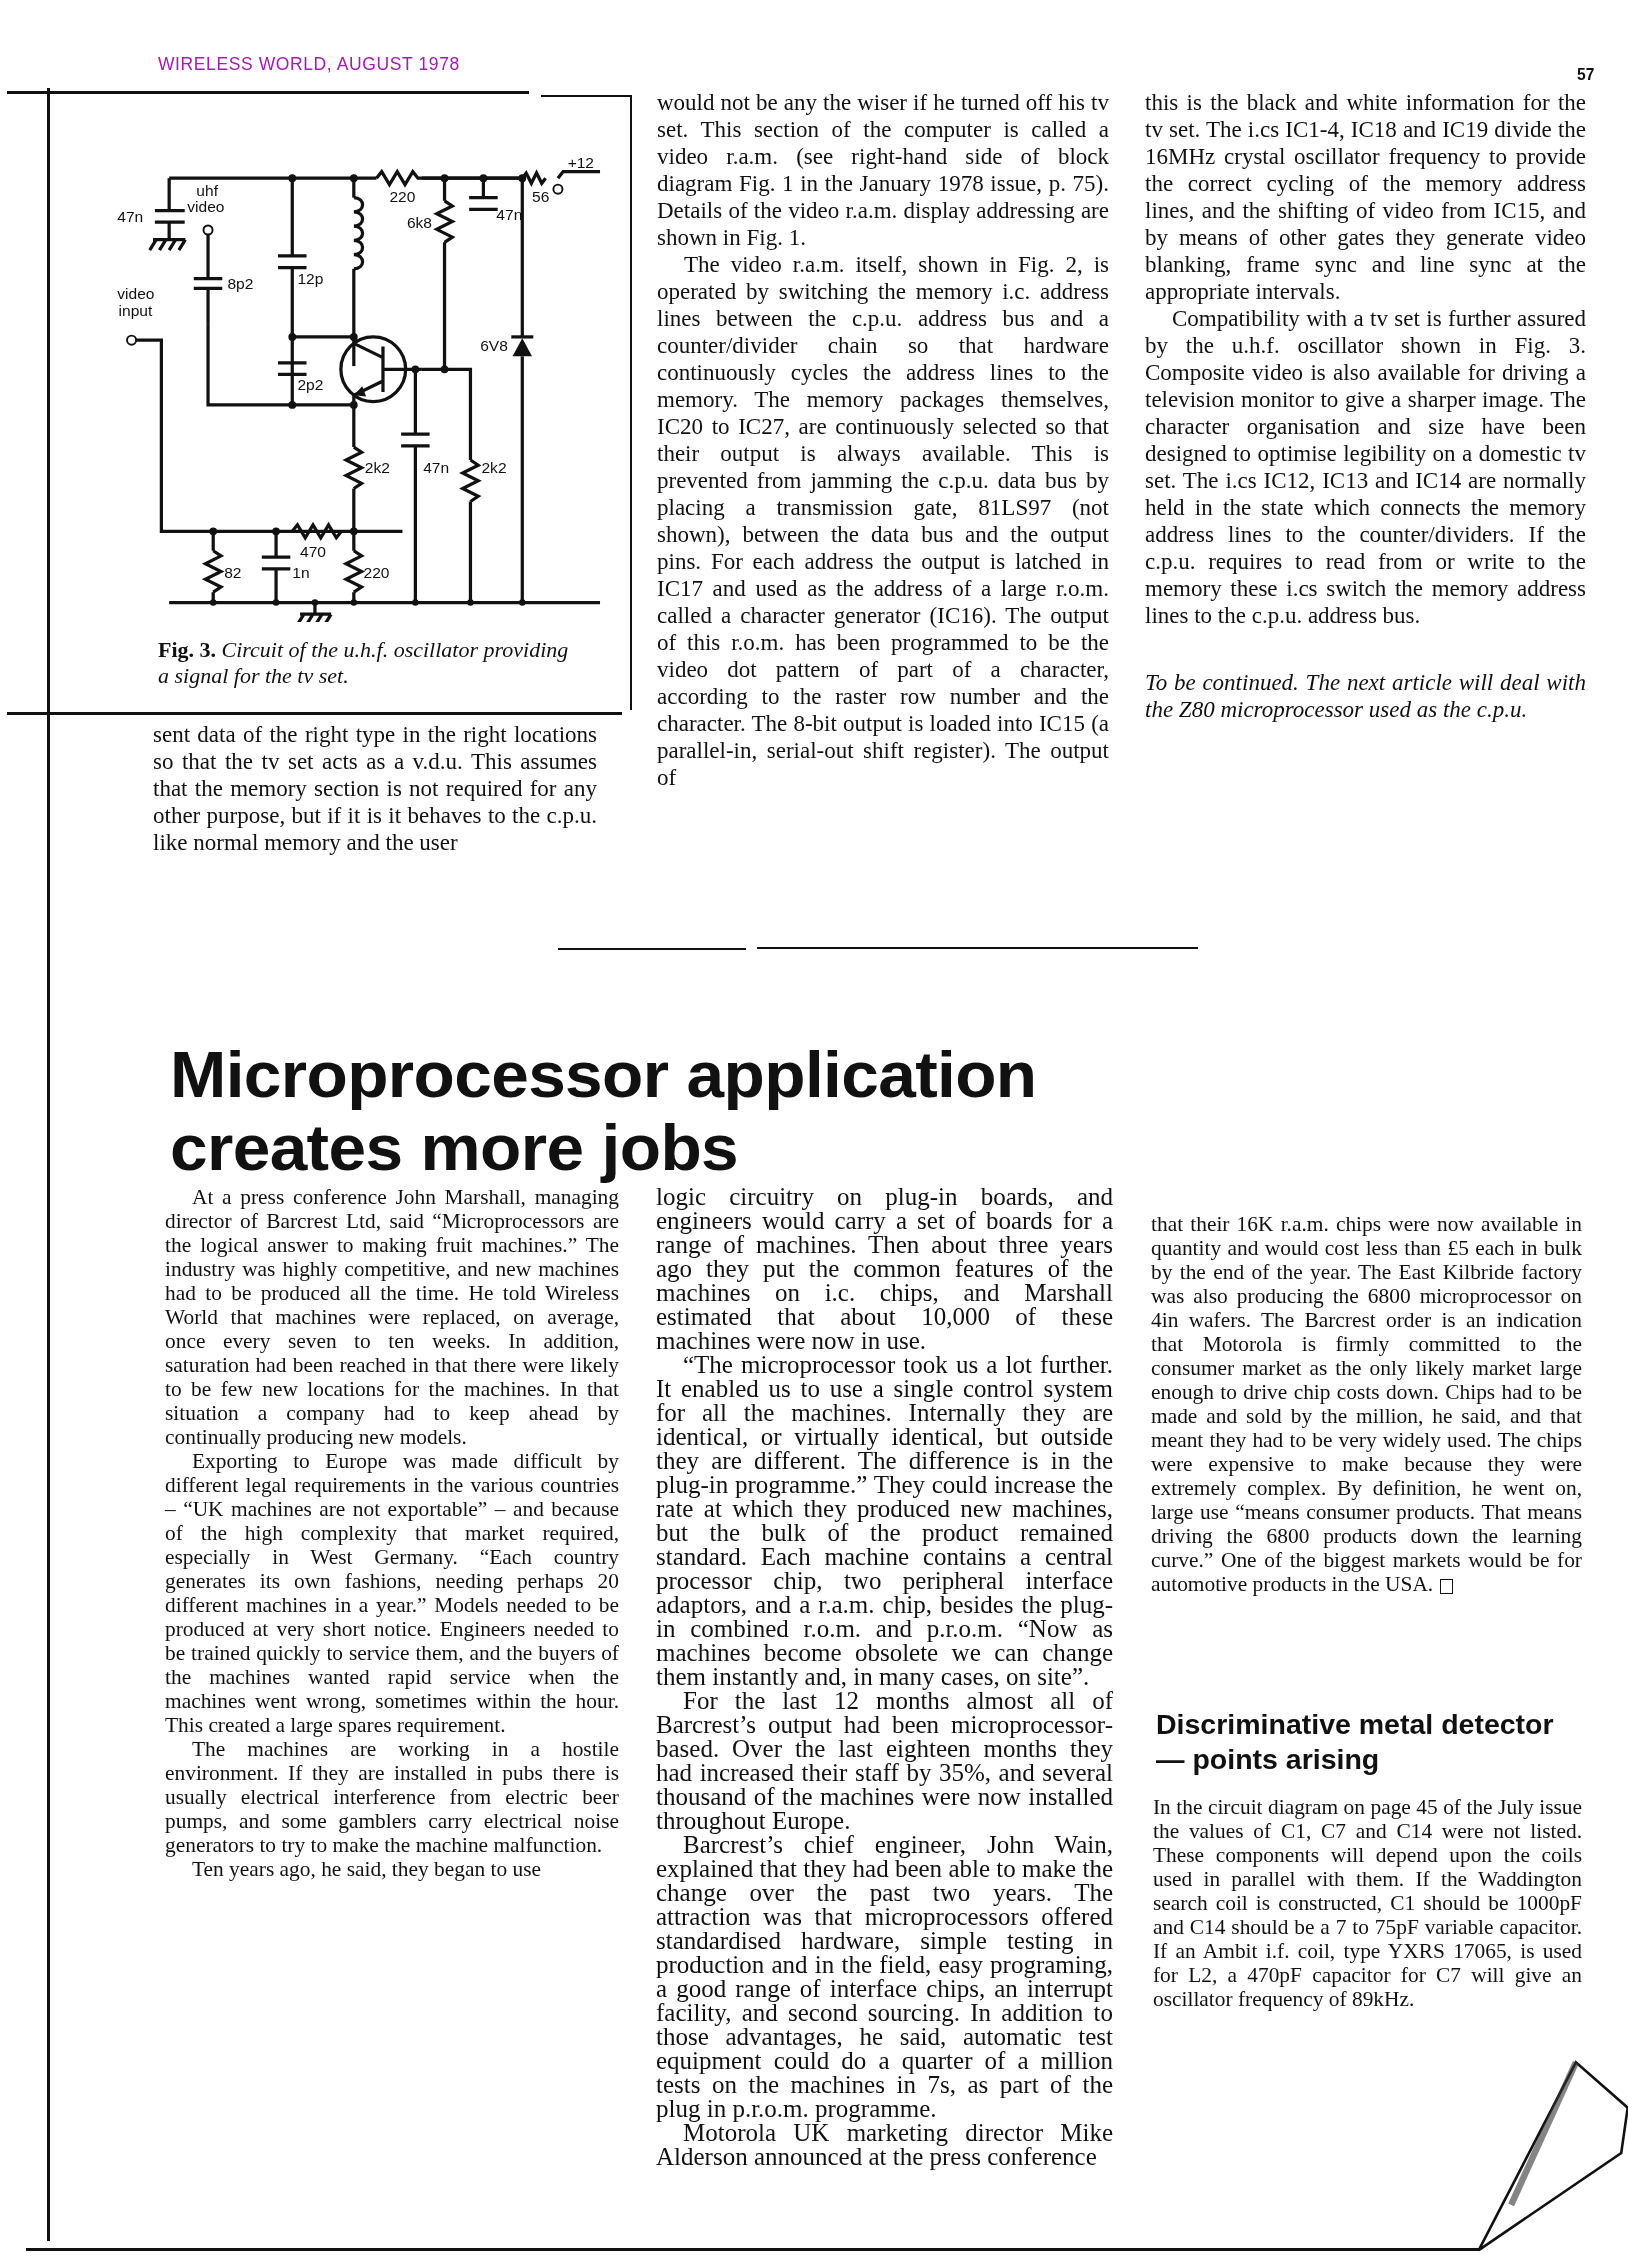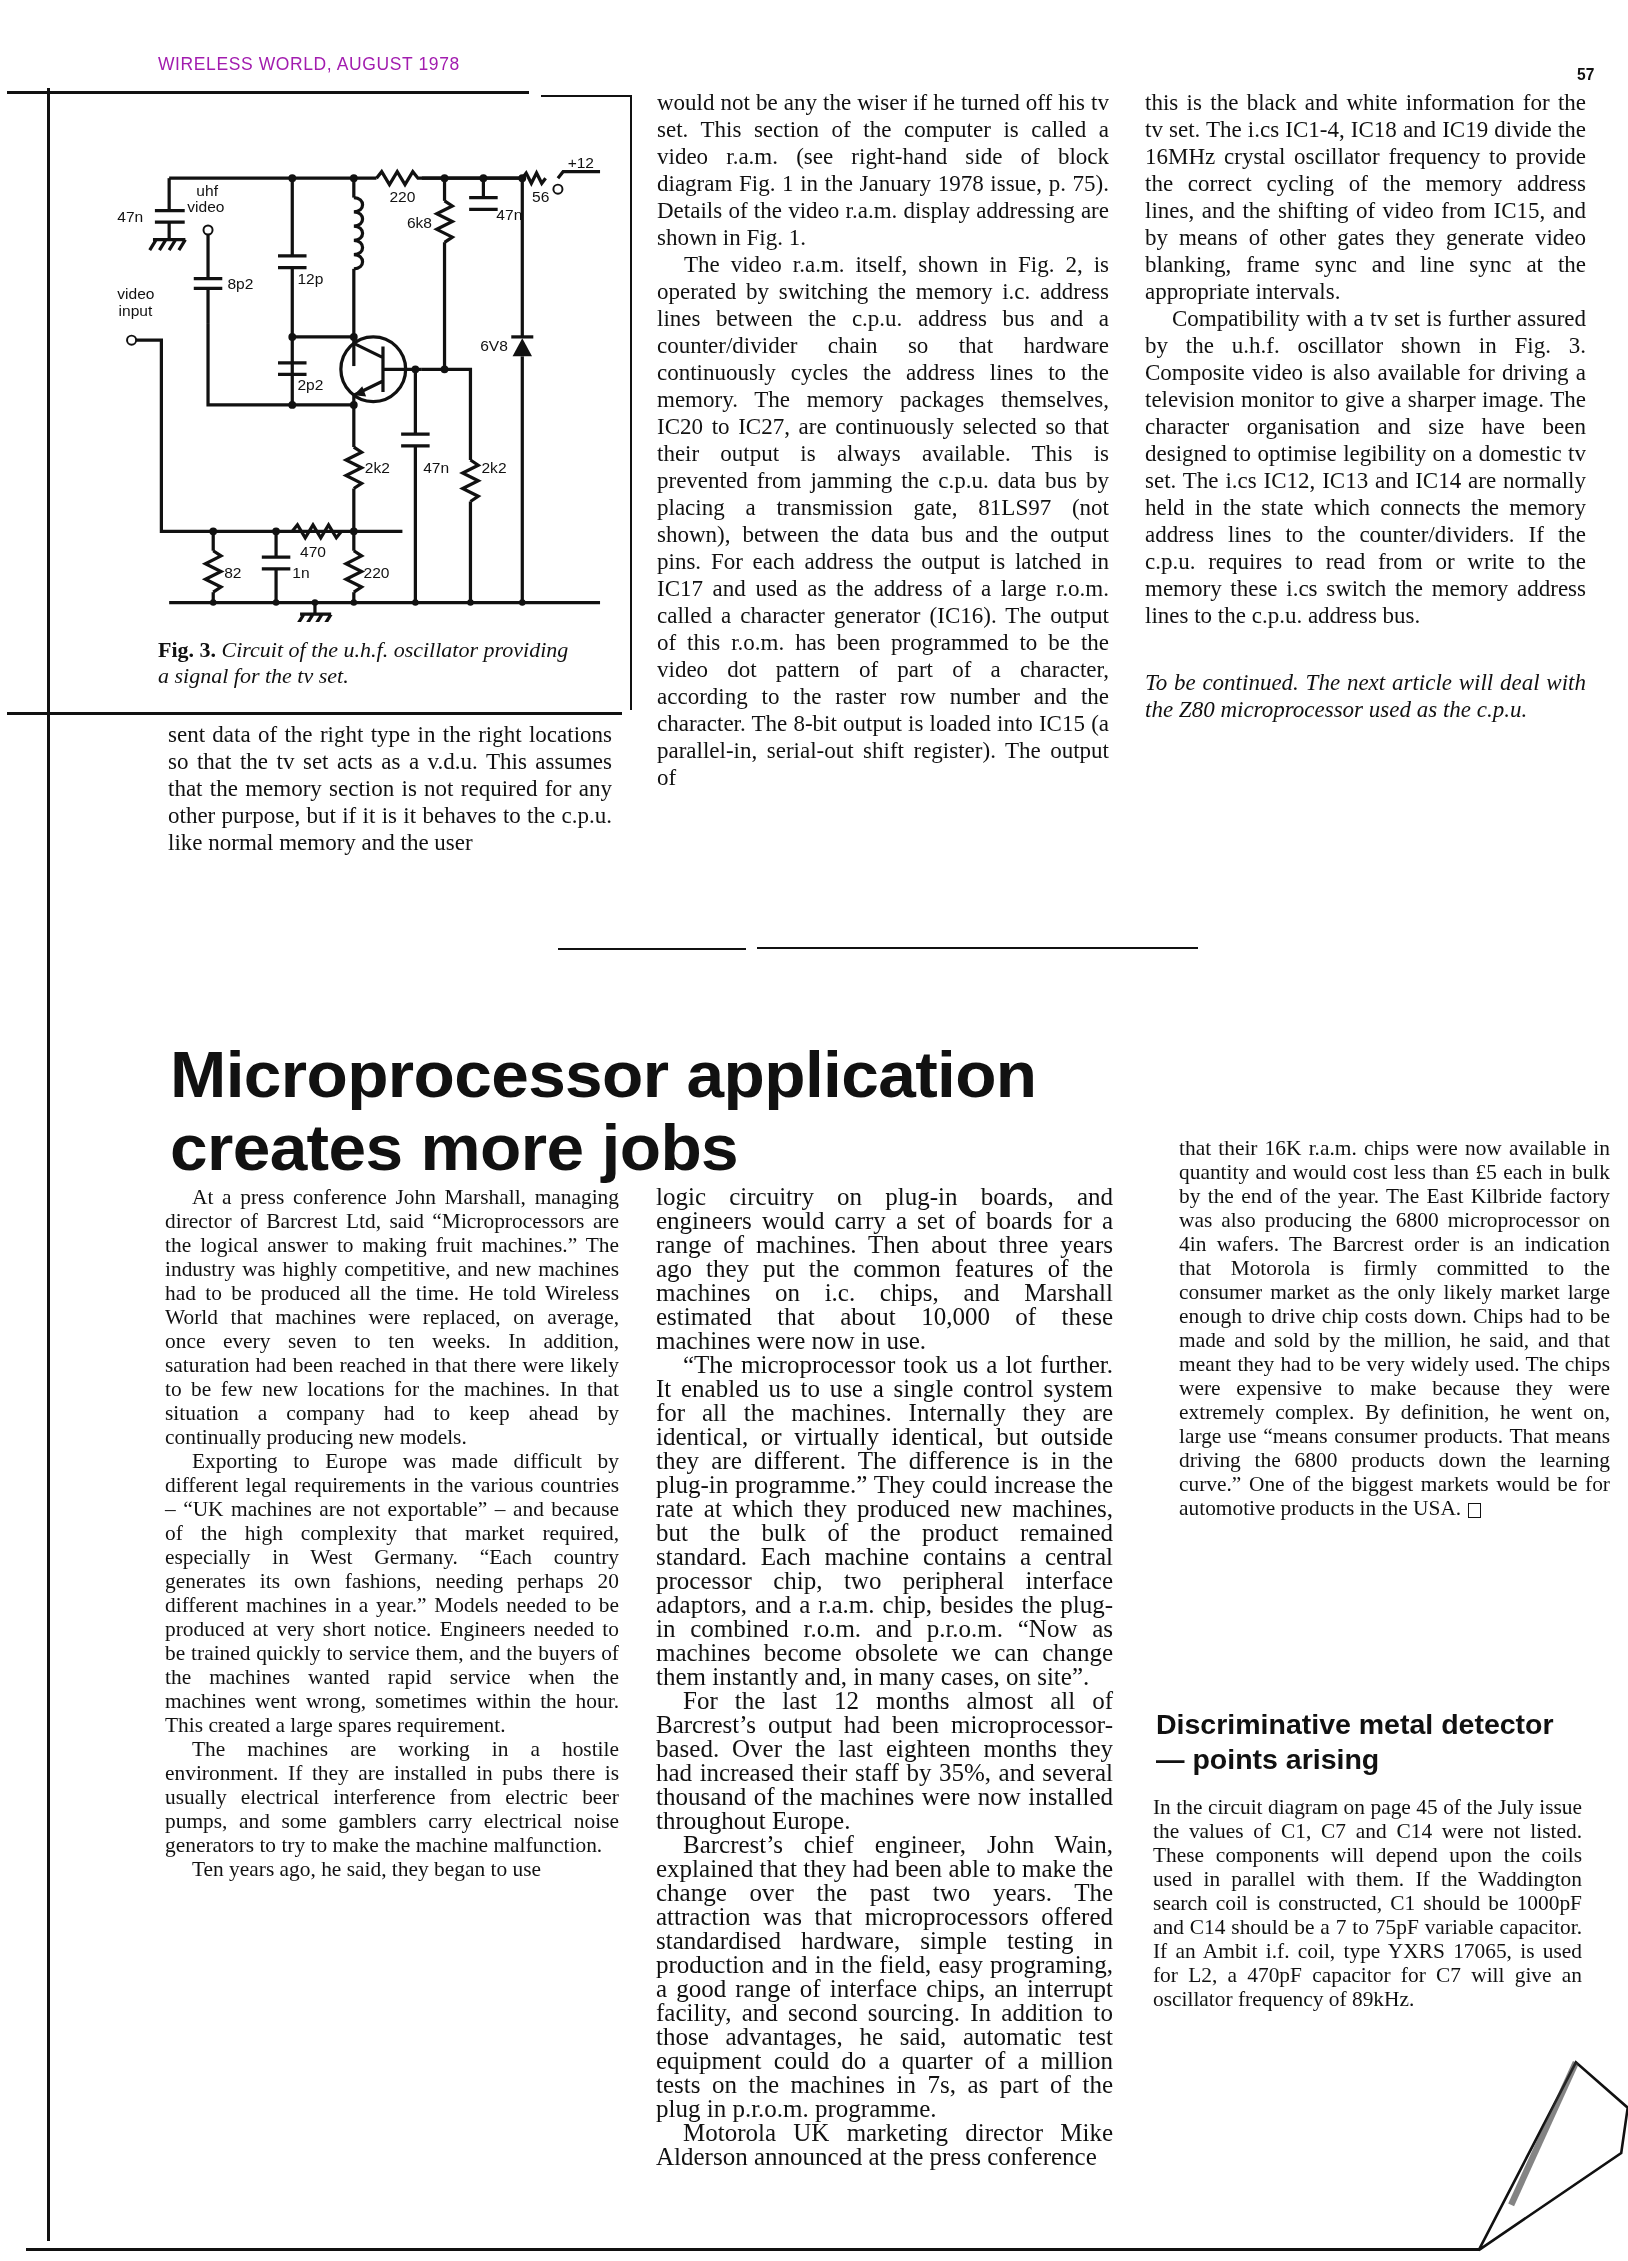--- a/index.html
+++ b/index.html
@@ -162,21 +162,21 @@
     <text x="270" y="662">1n</text>
     <text x="380" y="662">220</text>
   </g>
 </svg>
 
 <div class="abs caption">
   <b>Fig. 3.</b>
   <span>Circuit of the u.h.f. oscillator providing a signal for the tv set.</span>
 </div>
 
-<div class="abs col" style="left:168px;top:721px;width:444px;">
+<div class="abs col" style="left:153px;top:721px;width:444px;">
   <p class="noind">sent data of the right type in the right locations so that the tv set acts as a v.d.u. This assumes that the memory section is not required for any other purpose, but if it is it behaves to the c.p.u. like normal memory and the user</p>
 </div>
 <div class="abs col" style="left:657px;top:89px;width:452px;">
   <p class="noind">would not be any the wiser if he turned off his tv set. This section of the computer is called a video r.a.m. (see right-hand side of block diagram Fig. 1 in the January 1978 issue, p. 75). Details of the video r.a.m. display addressing are shown in Fig. 1.</p>
   <p class="ind">The video r.a.m. itself, shown in Fig. 2, is operated by switching the memory i.c. address lines between the c.p.u. address bus and a counter/divider chain so that hardware continuously cycles the address lines to the memory. The memory packages themselves, IC20 to IC27, are continuously selected so that their output is always available. This is prevented from jamming the c.p.u. data bus by placing a transmission gate, 81LS97 (not shown), between the data bus and the output pins. For each address the output is latched in IC17 and used as the address of a large r.o.m. called a character generator (IC16). The output of this r.o.m. has been programmed to be the video dot pattern of part of a character, according to the raster row number and the character. The 8-bit output is loaded into IC15 (a parallel-in, serial-out shift register). The output of</p>
 </div>
 <div class="abs col" style="left:1145px;top:89px;width:441px;">
   <p class="noind">this is the black and white information for the tv set. The i.cs IC1-4, IC18 and IC19 divide the 16MHz crystal oscillator frequency to provide the correct cycling of the memory address lines, and the shifting of video from IC15, and by means of other gates they generate video blanking, frame sync and line sync at the appropriate intervals.</p>
   <p class="ind">Compatibility with a tv set is further assured by the u.h.f. oscillator shown in Fig. 3. Composite video is also available for driving a television monitor to give a sharper image. The character organisation and size have been designed to optimise legibility on a domestic tv set. The i.cs IC12, IC13 and IC14 are normally held in the state which connects the memory address lines to the counter/dividers. If the c.p.u. requires to read from or write to the memory these i.cs switch the memory address lines to the c.p.u. address bus.</p>
   <p class="italic-note" style="margin-top:40px;">To be continued. The next article will deal with the Z80 microprocessor used as the c.p.u.</p>
@@ -193,21 +193,21 @@
   <p class="ind">The machines are working in a hostile environment. If they are installed in pubs there is usually electrical interference from electric beer pumps, and some gamblers carry electrical noise generators to try to make the machine malfunction.</p>
   <p class="ind">Ten years ago, he said, they began to use</p>
 </div>
 <div class="abs col" style="left:656px;top:1185px;width:457px;font-size:25px;line-height:24px;">
   <p class="noind">logic circuitry on plug-in boards, and engineers would carry a set of boards for a range of machines. Then about three years ago they put the common features of the machines on i.c. chips, and Marshall estimated that about 10,000 of these machines were now in use.</p>
   <p class="ind">“The microprocessor took us a lot further. It enabled us to use a single control system for all the machines. Internally they are identical, or virtually identical, but outside they are different. The difference is in the plug-in programme.” They could increase the rate at which they produced new machines, but the bulk of the product remained standard. Each machine contains a central processor chip, two peripheral interface adaptors, and a r.a.m. chip, besides the plug-in combined r.o.m. and p.r.o.m. “Now as machines become obsolete we can change them instantly and, in many cases, on site”.</p>
   <p class="ind">For the last 12 months almost all of Barcrest’s output had been microprocessor-based. Over the last eighteen months they had increased their staff by 35%, and several thousand of the machines were now installed throughout Europe.</p>
   <p class="ind">Barcrest’s chief engineer, John Wain, explained that they had been able to make the change over the past two years. The attraction was that microprocessors offered standardised hardware, simple testing in production and in the field, easy programing, a good range of interface chips, an interrupt facility, and second sourcing. In addition to those advantages, he said, automatic test equipment could do a quarter of a million tests on the machines in 7s, as part of the plug in p.r.o.m. programme.</p>
   <p class="ind">Motorola UK marketing director Mike Alderson announced at the press conference</p>
 </div>
-<div class="abs col" style="left:1151px;top:1136px;width:431px;font-size:21.4px;line-height:24px;margin-left:28px;">
+<div class="abs col" style="left:1151px;top:1212px;width:431px;font-size:21.4px;line-height:24px;">
   <p class="noind"><span>that their 16K r.a.m. chips were now available in quantity and would cost less than £5 each in bulk by the end of the year. The East Kilbride factory was also producing the 6800 microprocessor on 4in wafers. The Barcrest order is an indication that Motorola is firmly committed to the consumer market as the only likely market large enough to drive chip costs down. Chips had to be made and sold by the million, he said, and that meant they had to be very widely used. The chips were expensive to make because they were extremely complex. By definition, he went on, large use “means consumer products. That means driving the 6800 products down the learning curve.” One of the biggest markets would be for automotive products in the USA.</span><span class="endmark"></span></p>
 </div>
 
 <div class="abs sub-headline">Discriminative metal detector — points arising</div>
 <div class="abs col" style="left:1153px;top:1795px;width:429px;font-size:21.4px;line-height:24px;">
   <p class="noind">In the circuit diagram on page 45 of the July issue the values of C1, C7 and C14 were not listed. These components will depend upon the coils used in parallel with them. If the Waddington search coil is constructed, C1 should be 1000pF and C14 should be a 7 to 75pF variable capacitor. If an Ambit i.f. coil, type YXRS 17065, is used for L2, a 470pF capacitor for C7 will give an oscillator frequency of 89kHz.</p>
 </div>
 
 
 </body></html>

